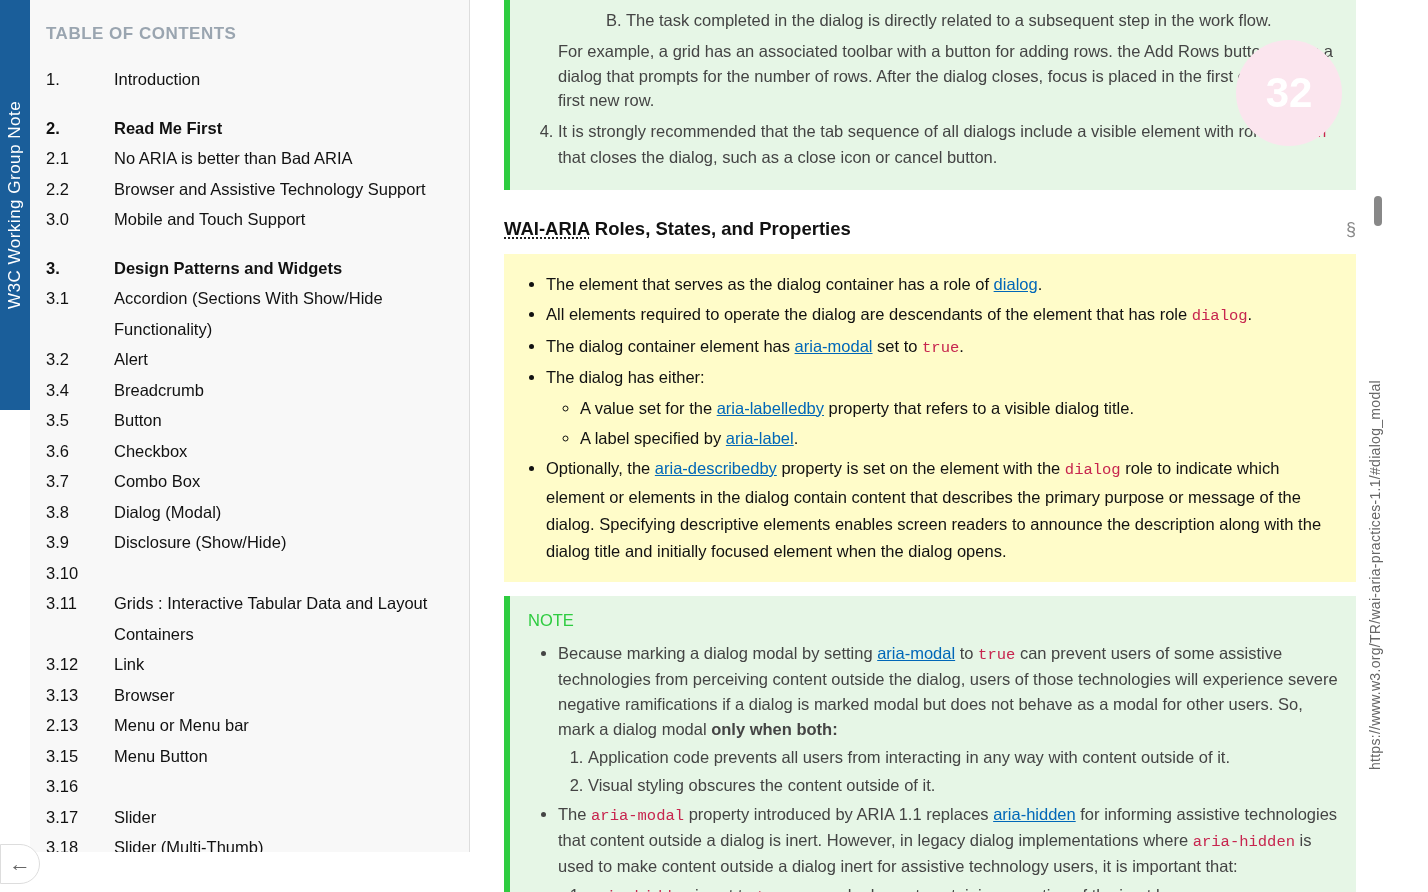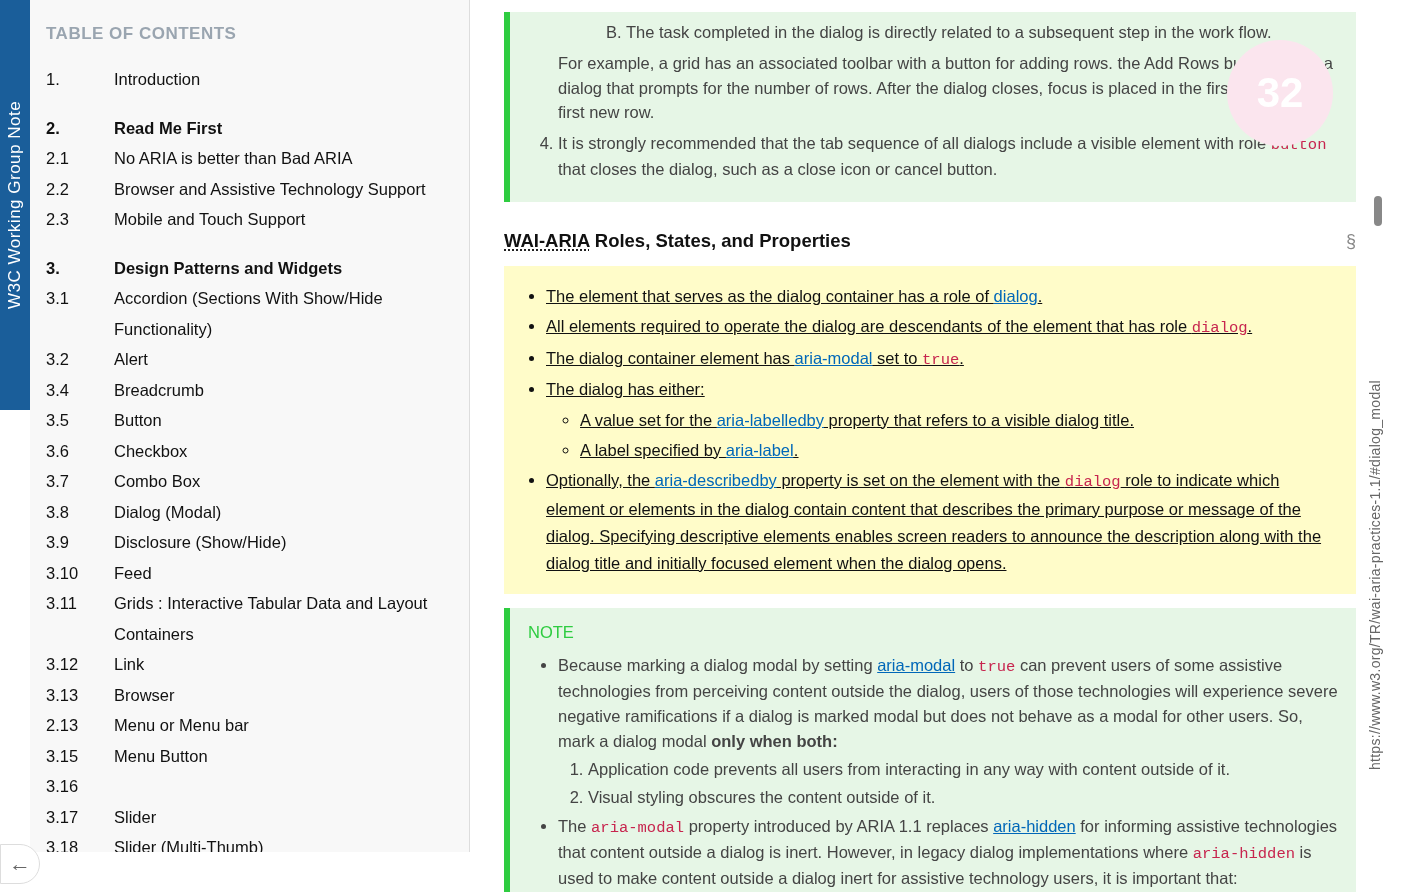--- a/index.html
+++ b/index.html
@@ -60,21 +60,21 @@
   .toc-num { width: 68px; flex-shrink: 0; }
   .toc-label { flex: 1; }
   .toc-row.top { font-weight: 700; }
   .main {
     position: fixed;
     left: 470px;
     top: 0;
     width: 920px;
     height: 892px;
     overflow-y: auto;
-    padding: 12px 34px 20px 34px;
+    padding: 0 34px 20px 34px;
   }
   .note-box {
     background: #e6f6e6;
     border-left: 6px solid #2ecc40;
     padding: 12px 18px 16px 18px;
     margin-bottom: 28px;
     font-size: 16.5px;
     color: #444;
     line-height: 1.5;
   }
@@ -99,42 +99,42 @@
     font-weight: 700;
   }
   .heading .under { text-decoration: underline dotted; text-underline-offset:3px;}
   .permalink { color: #888; font-size: 18px; text-decoration:none;}
   .highlight-box {
     background: #fffcc9;
     padding: 14px 18px;
     font-size: 16.5px;
     line-height: 1.65;
   }
-  .highlight-box ul { padding-left: 24px; text-decoration: underline; }
+  .highlight-box ul { padding-left: 24px; }
   .highlight-box ul ul { list-style-type: circle; padding-left: 34px; }
   .highlight-box li { margin: 3px 0; }
   a.link { color: #0067b8; text-decoration: underline; }
   code {
     font-family: "SFMono-Regular", Consolas, "Liberation Mono", Menlo, monospace;
     color: #c7254e;
     font-size: 15.5px;
   }
   .url-side {
     position: fixed;
     right: 45px;
     top: 380px;
     writing-mode: vertical-rl;
     transform: rotate(180deg);
     font-size: 14px;
     color: #666;
     letter-spacing: 0.3px;
   }
   .badge {
     position: fixed;
-    right: 95px;
+    right: 86px;
     top: 40px;
     width: 106px;
     height: 106px;
     border-radius: 50%;
     background: #fbe5ee;
     color: #fff;
     font-size: 42px;
     font-weight: 700;
     display: flex;
     align-items: center;
@@ -187,21 +187,21 @@
         </div>
         <div class="toc-row">
           <span class="toc-num">2.1</span>
           <span class="toc-label">No ARIA is better than Bad ARIA</span>
         </div>
         <div class="toc-row">
           <span class="toc-num">2.2</span>
           <span class="toc-label">Browser and Assistive Technology Support</span>
         </div>
         <div class="toc-row">
-          <span class="toc-num">2.3</span>
+          <span class="toc-num">3.0</span>
           <span class="toc-label">Mobile and Touch Support</span>
         </div>
       </div>
       <div class="toc-section">
         <div class="toc-row top">
           <span class="toc-num">3.</span>
           <span class="toc-label">Design Patterns and Widgets</span>
         </div>
         <div class="toc-row">
           <span class="toc-num">3.1</span>
@@ -230,21 +230,20 @@
         <div class="toc-row">
           <span class="toc-num">3.8</span>
           <span class="toc-label">Dialog (Modal)</span>
         </div>
         <div class="toc-row">
           <span class="toc-num">3.9</span>
           <span class="toc-label">Disclosure (Show/Hide)</span>
         </div>
         <div class="toc-row">
           <span class="toc-num">3.10</span>
-          <span class="toc-label">Feed</span>
         </div>
         <div class="toc-row">
           <span class="toc-num">3.11</span>
           <span class="toc-label">Grids : Interactive Tabular Data and Layout Containers</span>
         </div>
         <div class="toc-row">
           <span class="toc-num">3.12</span>
           <span class="toc-label">Link</span>
         </div>
         <div class="toc-row">

